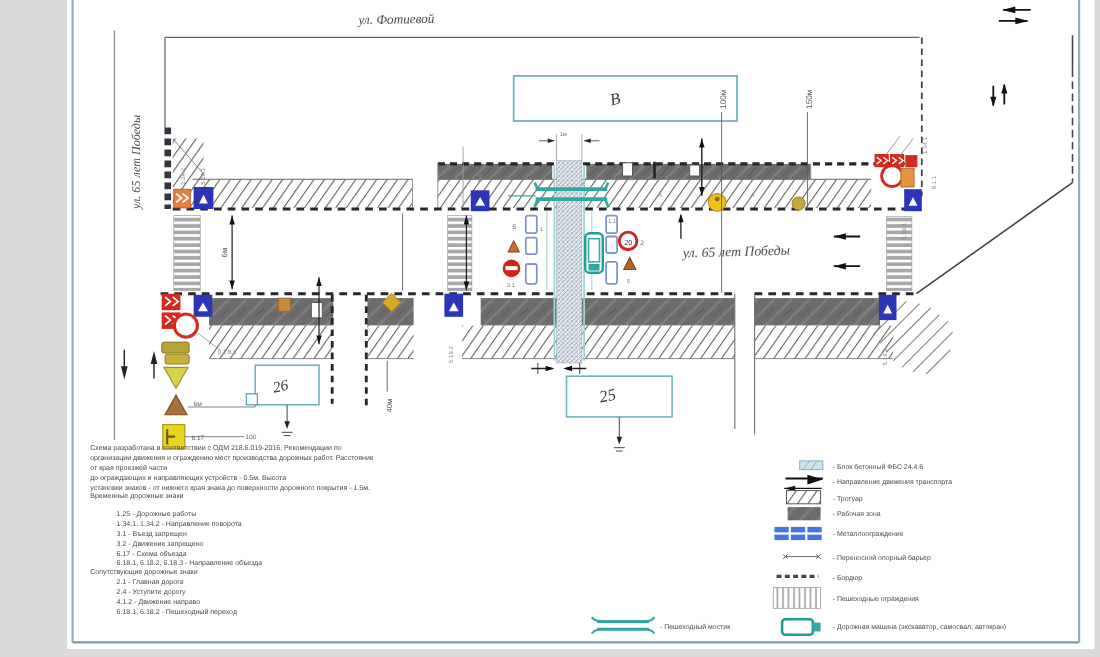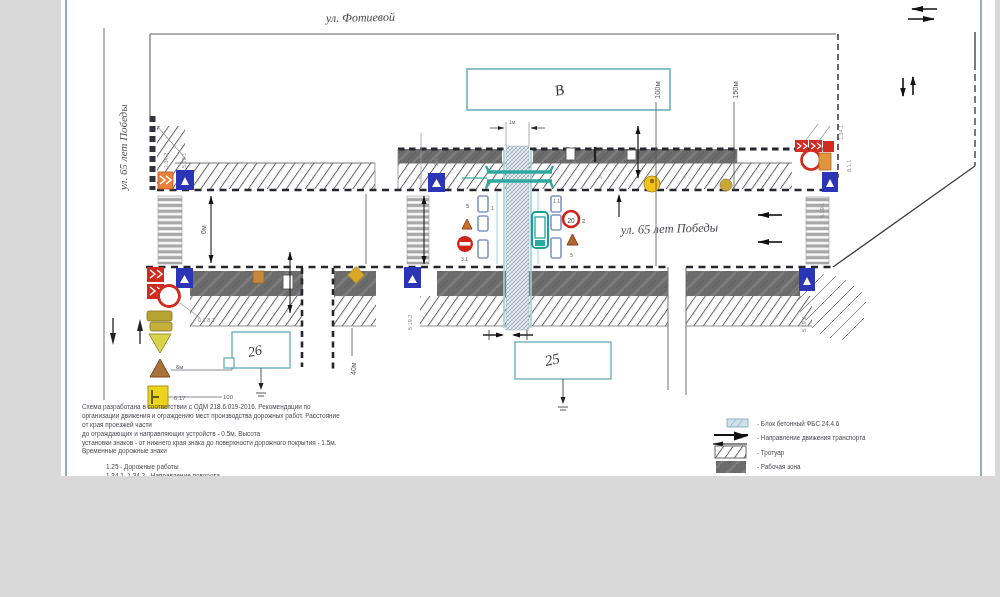--- a/index.html
+++ b/index.html
@@ -1,16 +1,16 @@
 <!DOCTYPE html>
 <html><head>
 <meta charset="utf-8">
 <style>
 html,body{margin:0;padding:0;background:#d9d9d9;}
-#page{position:relative;width:1000px;height:476px;overflow:hidden;font-family:"Liberation Sans",sans-serif;}
+#page{position:relative;width:1000px;height:597px;overflow:hidden;font-family:"Liberation Sans",sans-serif;}
 svg{position:absolute;top:0;left:0;filter:blur(0.45px);}
 </style>
 </head>
 <body>
 <div id="page">
 <svg width="1000" height="597" viewBox="0 0 1000 597">
 <defs>
 
 <pattern id="hatch" patternUnits="userSpaceOnUse" width="9.5" height="26" patternTransform="skewX(-35)">
   <rect width="9.5" height="26" fill="#ffffff"></rect>

